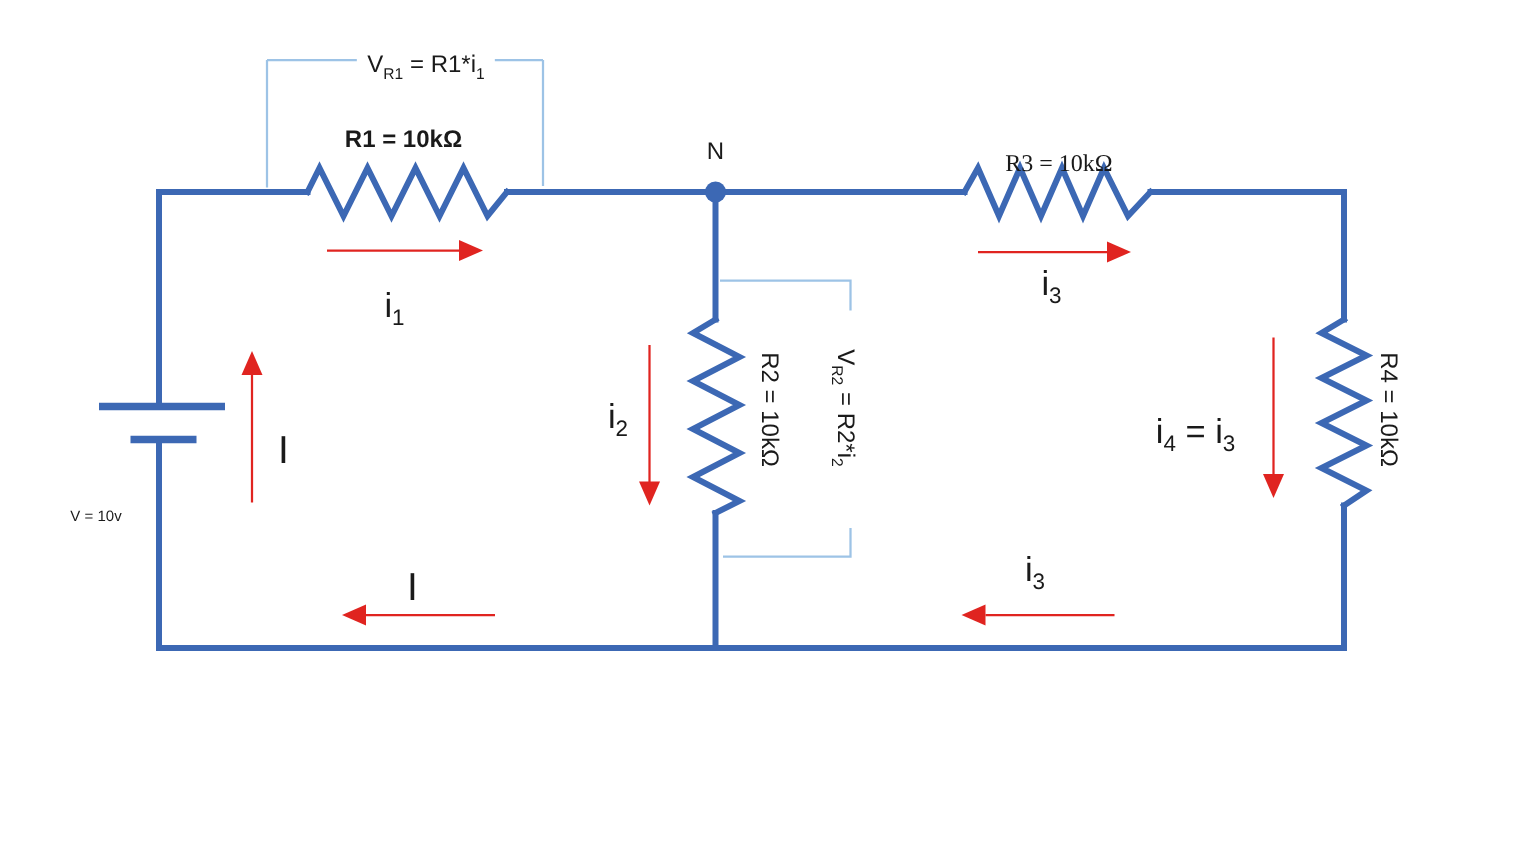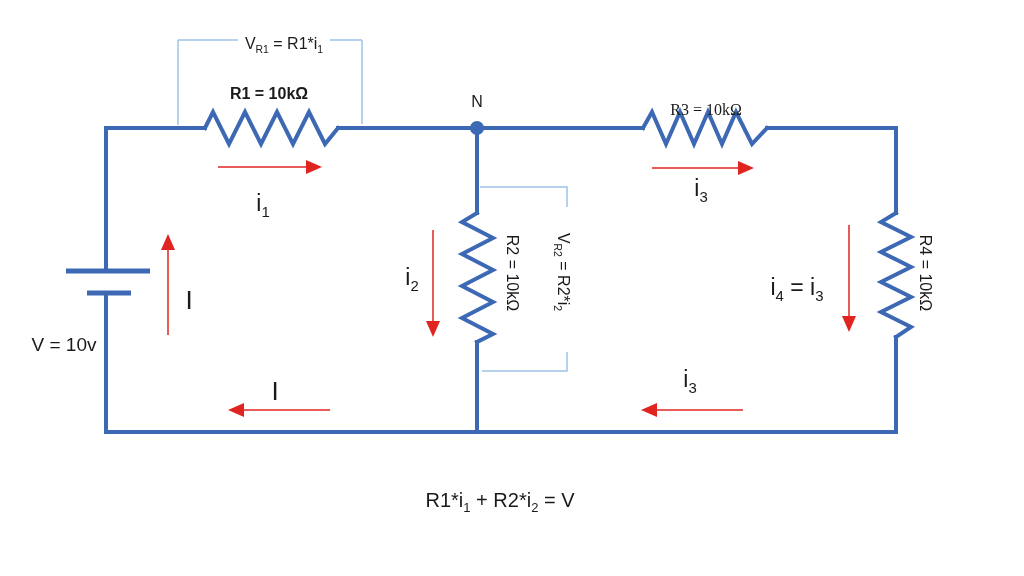--- a/index.html
+++ b/index.html
@@ -58,21 +58,21 @@
     transform: translate(-50%, -50%);
     line-height: 1.1;
   }
   .lbl.rot {
     transform: translate(-50%, -50%) rotate(90deg);
   }
   .lbl sub {
     font-size: 0.65em;
     line-height: 0;
   }
-  .fs15 { font-size: 19px; }
+  .fs15 { font-size: 10px; }
   .fs16 { font-size: 16px; }
   .fs20 { font-size: 20px; }
   .fs23 { font-size: 23px; }
   .fs26 { font-size: 26px; }
   .bg-white {
     background: var(--bg-color, #ffffff);
     padding: 0 7px;
   }
 </style>
 </head>
@@ -149,15 +149,14 @@
   <div class="lbl fs16 rot" style="left:925px; top:273px;">R4 = 10kΩ</div>
 
   <div class="lbl fs26" style="left:189px; top:300px;">I</div>
 
   <div class="lbl fs15" style="left:64px; top:345px;">V = 10v</div>
 
   <div class="lbl fs26" style="left:275px; top:391px;">I</div>
 
   <div class="lbl fs23" style="left:690px; top:380px;">i<sub>3</sub></div>
 
-  <div class="lbl fs20" style="left:500px; top:500px;">R1*i<sub>1</sub> + R2*i<sub>2</sub> = V</div>
 
 </div>
 
 </body></html>

